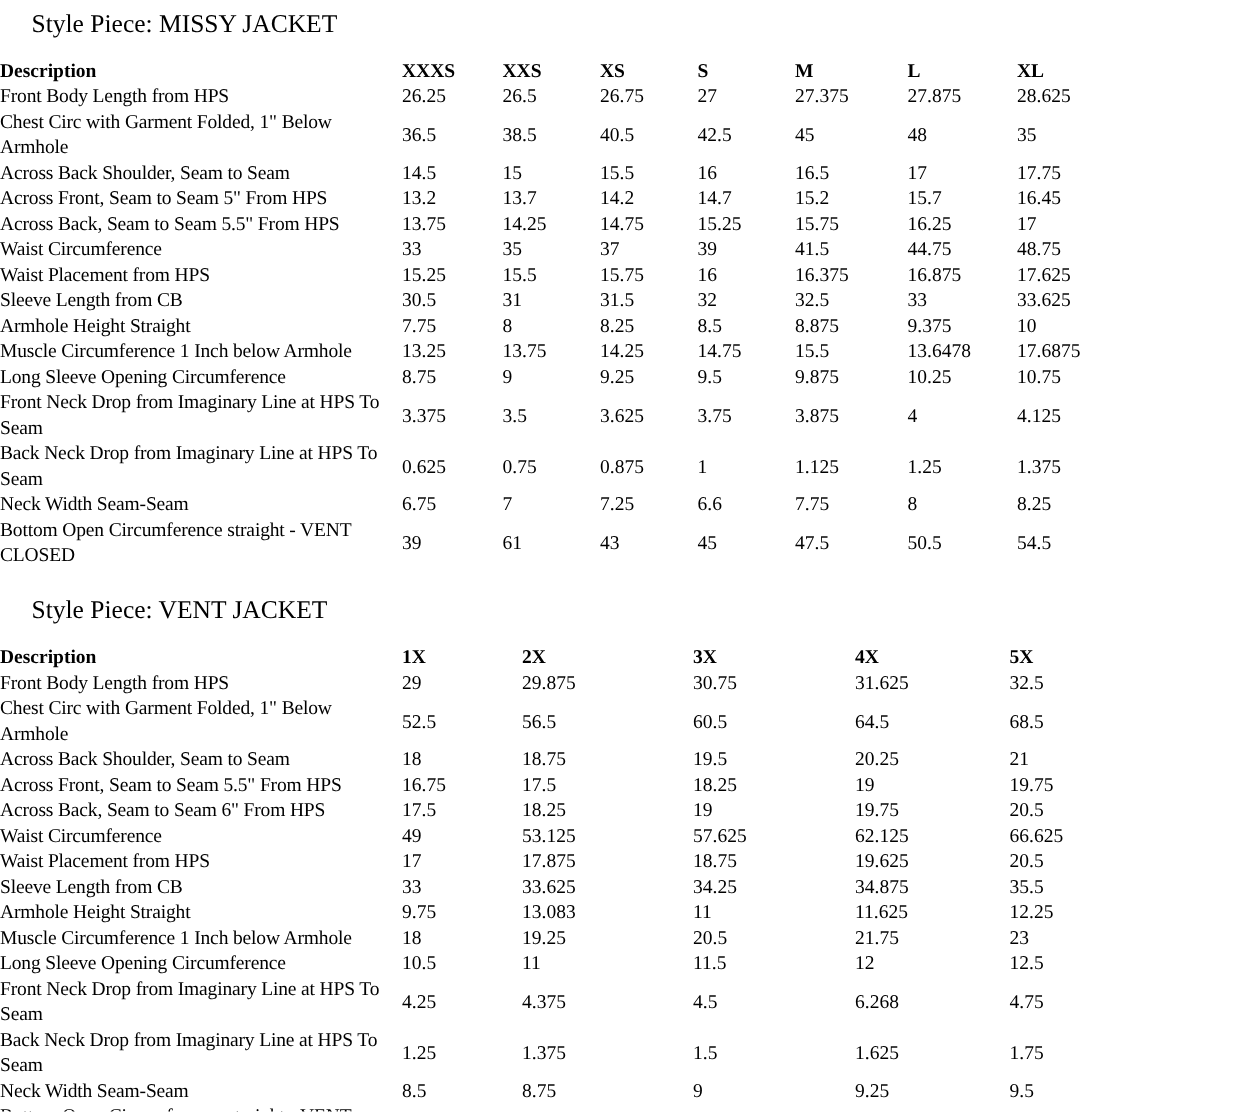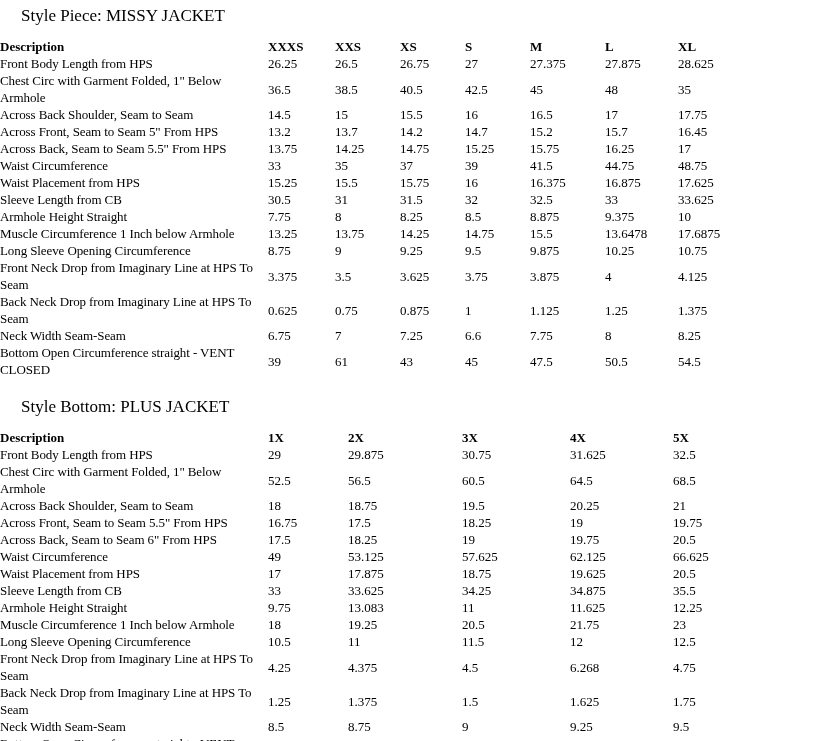--- a/index.html
+++ b/index.html
@@ -234,21 +234,21 @@
             <td class="value">43</td>
             <td class="value">45</td>
             <td class="value">47.5</td>
             <td class="value">50.5</td>
             <td class="value">54.5</td>
           </tr>
         </tbody>
       </table>
     </section>
     <section class="spec-section">
-      <div class="style-title">Style Bottom: PLUS JACKET</div>
+      <div class="style-title">Style Piece: VENT JACKET</div>
       <table class="spec-table">
         <colgroup>
           <col style="width: 268px;">
           <col style="width: 80px;">
           <col style="width: 114px;">
           <col style="width: 108px;">
           <col style="width: 103px;">
           <col style="width: 155px;">
         </colgroup>
         <thead>

